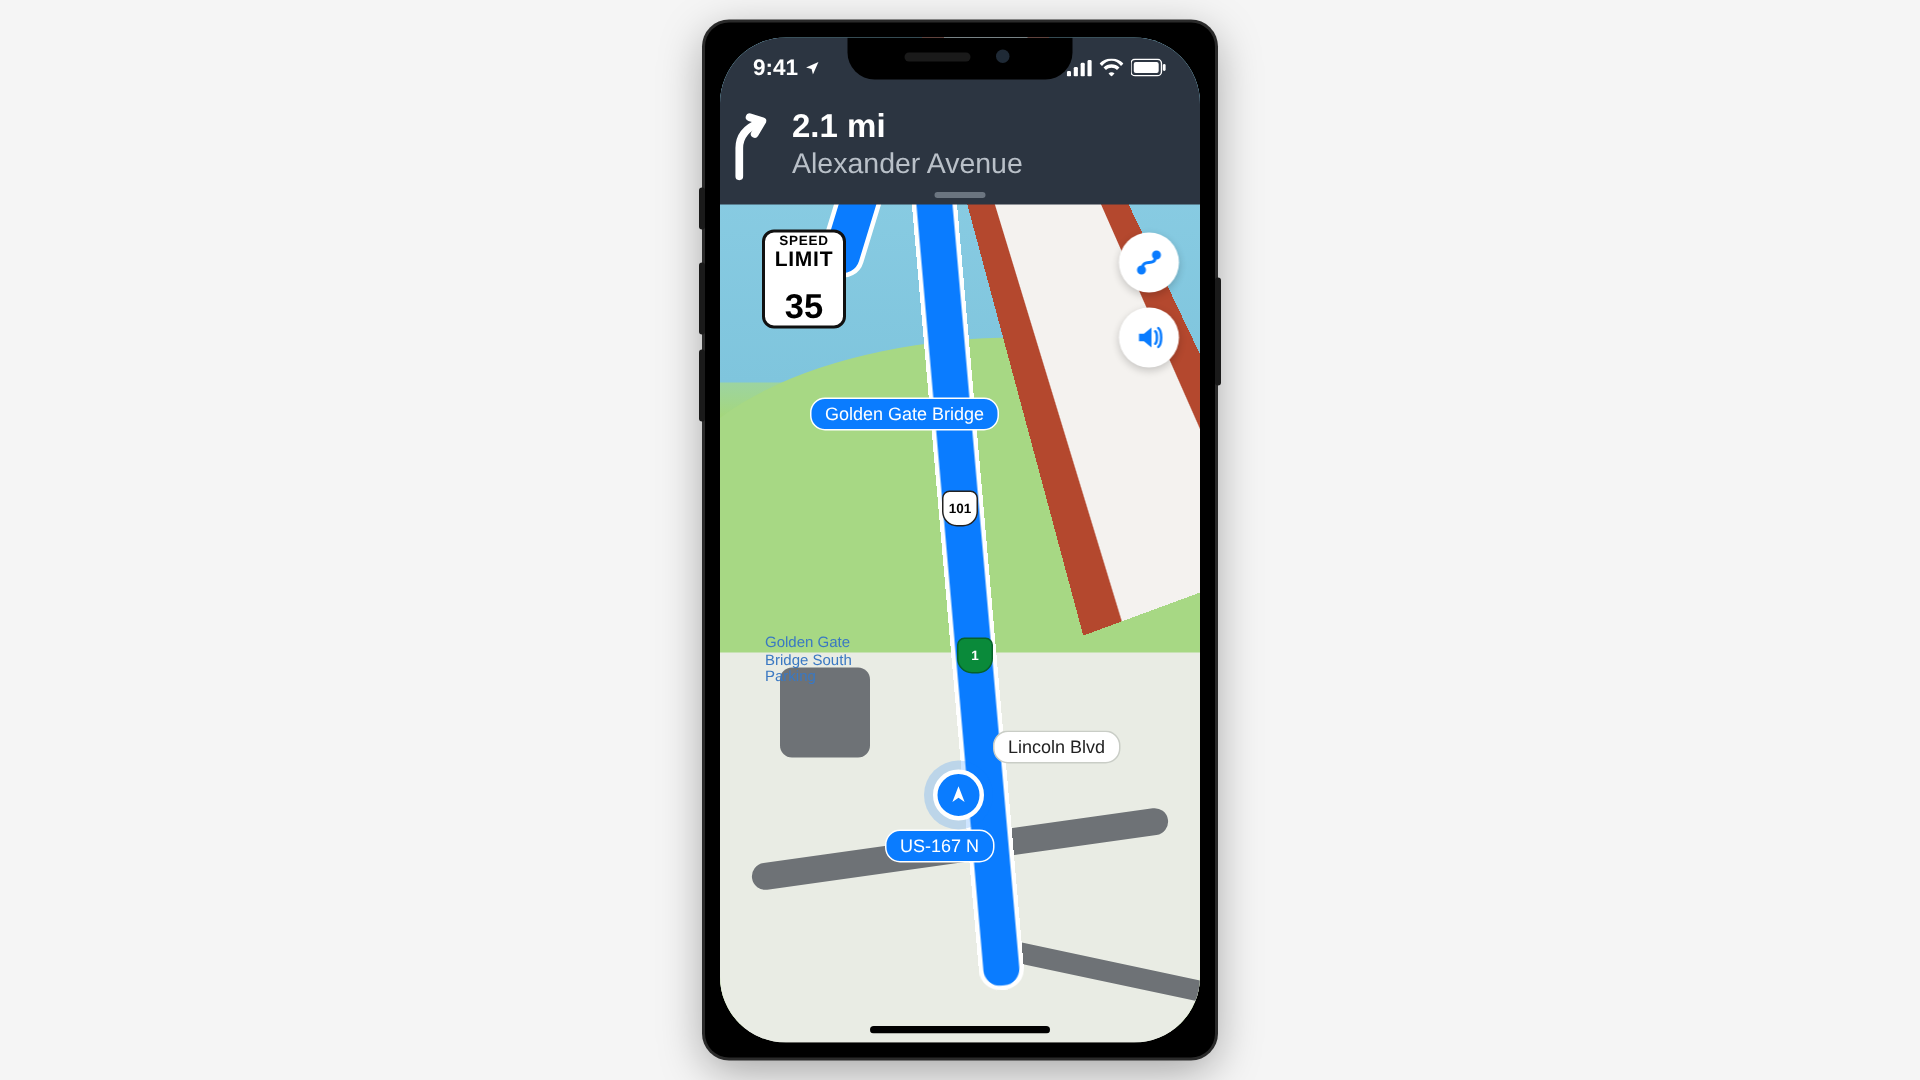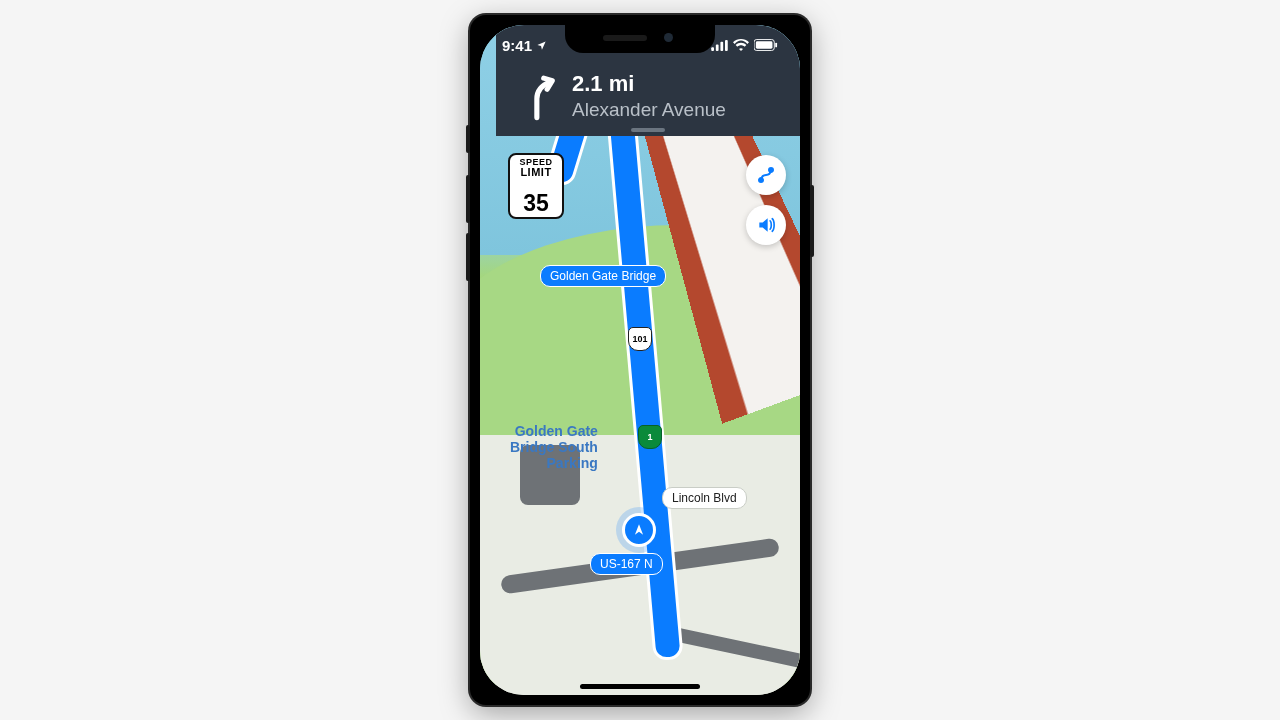--- a/index.html
+++ b/index.html
@@ -10,44 +10,44 @@
   .side-btn.b2{left:-4px;top:160px;width:4px;height:48px}
   .side-btn.b3{left:-4px;top:218px;width:4px;height:48px}
   .side-btn.b4{right:-4px;top:170px;width:4px;height:72px}
   .screen{position:absolute;inset:10px;border-radius:44px;overflow:hidden;background:#000}
   .notch{position:absolute;top:0;left:50%;transform:translateX(-50%);width:150px;height:28px;background:#000;border-bottom-left-radius:18px;border-bottom-right-radius:18px;z-index:60}
   .notch::before{content:"";position:absolute;left:38px;top:10px;width:44px;height:6px;background:#1a1a1a;border-radius:3px}
   .notch::after{content:"";position:absolute;right:42px;top:8px;width:9px;height:9px;background:#1f2a36;border-radius:50%}
   .statusbar{position:absolute;top:0;left:0;right:0;height:40px;color:#fff;z-index:55;display:flex;justify-content:space-between;align-items:center;padding:0 22px;font-size:15px;font-weight:600}
   .status-left{display:flex;align-items:center;gap:4px}
   .status-right{display:flex;align-items:center;gap:5px}
-  .nav-banner{position:absolute;top:0;left:16px;right:0;background:#2c3541;color:#fff;padding:46px 16px 14px 28px;z-index:50;display:flex;align-items:flex-start;gap:12px}
+  .nav-banner{position:absolute;top:0;left:0;right:0;background:#2c3541;color:#fff;padding:46px 16px 14px 0;z-index:50;display:flex;align-items:flex-start;gap:12px}
   .turn-arrow{width:36px;height:48px;flex:0 0 auto;margin-top:2px}
   .nav-text{display:flex;flex-direction:column;line-height:1.2}
   .nav-dist{font-size:22px;font-weight:600}
   .nav-street{font-size:19px;color:#b9c0c8;margin-top:2px}
   .grabber{position:absolute;left:50%;bottom:4px;transform:translateX(-50%);width:34px;height:4px;background:#6b7580;border-radius:2px}
   .map{position:absolute;inset:0;background:linear-gradient(180deg,#94d2e6 0%,#8ecfe4 28%,#a5d77a 38%,#97cf6c 60%,#dfe5d7 80%)}
   .water{position:absolute;top:0;left:0;right:0;height:230px;background:linear-gradient(180deg,#8fd0e6,#7fc5dd)}
   .land{position:absolute;top:200px;left:-40px;right:-40px;height:460px;background:#a7d884;border-top-left-radius:60% 120px;border-top-right-radius:40% 90px}
   .city{position:absolute;bottom:0;left:0;right:0;height:260px;background:#e9ece4}
   .road-gray{position:absolute;background:#6e7276}
   .bridge{position:absolute;top:-30px;left:128px;width:70px;height:300px;background:linear-gradient(90deg,#b4482e 0 14%,#f4f2ef 14% 86%,#b4482e 86% 100%);transform:perspective(420px) rotateX(48deg) rotateZ(-14deg);transform-origin:top center;border-left:3px solid #b4482e;border-right:3px solid #b4482e}
   .route{position:absolute;top:90px;left:150px;width:24px;height:540px;border-radius:14px;background:#0a7cff;border:3px solid #fff;transform:rotate(-5deg)}
   .route::before{content:"";position:absolute;top:-120px;left:-38px;width:24px;height:180px;background:#0a7cff;border:3px solid #fff;border-radius:14px;transform:rotate(22deg)}
   .speed-sign{position:absolute;top:128px;left:28px;width:52px;height:62px;background:#fff;border:2px solid #111;border-radius:8px;z-index:40;display:flex;flex-direction:column;align-items:center;justify-content:center;line-height:1;font-weight:700}
   .speed-sign .sl1{font-size:9px;letter-spacing:.5px}
-  .speed-sign .sl2{font-size:11px;letter-spacing:.5px}
+  .speed-sign .sl2{font-size:14px;letter-spacing:.5px}
   .speed-sign .sl3{font-size:23px;margin-top:14px}
   .fab{position:absolute;right:14px;width:40px;height:40px;border-radius:50%;background:#fff;box-shadow:0 2px 6px rgba(0,0,0,.2);z-index:40;display:flex;align-items:center;justify-content:center;color:#0a7cff}
   .fab.route-btn{top:130px}
   .fab.audio-btn{top:180px}
   .map-pill{position:absolute;background:#0a7cff;color:#fff;font-size:12px;font-weight:400;padding:3px 9px;border-radius:10px;border:1.5px solid #fff;z-index:35;white-space:nowrap}
   .map-pill.white{background:#fff;color:#222;border:1px solid #c9cdc6}
-  .map-text{position:absolute;color:#3a78c2;font-size:14px;font-weight:700;line-height:1.15;z-index:30;text-align:right}
+  .map-text{position:absolute;color:#3a78c2;font-size:10px;font-weight:400;line-height:1.15;z-index:30;text-align:left}
   .shield{position:absolute;width:22px;height:22px;background:#fff;border:1.5px solid #222;border-radius:5px 5px 10px 10px;z-index:34;display:flex;align-items:center;justify-content:center;font-size:9px;font-weight:700}
   .shield.green{background:#0a8a3a;color:#fff;border-color:#06612a}
   .loc-puck{position:absolute;width:28px;height:28px;border-radius:50%;background:#0a7cff;border:3px solid #fff;z-index:36;display:flex;align-items:center;justify-content:center;box-shadow:0 0 0 6px rgba(10,124,255,.2)}
   .bottom-card{position:absolute;left:0;right:0;bottom:0;height:86px;background:rgba(250,250,250,.96);z-index:50;display:flex;align-items:center;padding:0 18px;gap:22px;border-top:1px solid #e3e3e3}
   .metric{display:flex;flex-direction:column;line-height:1.1}
   .metric .v{font-size:19px;font-weight:500;color:#111}
   .metric .l{font-size:13px;color:#8a8a8e}
   .expand{margin-left:auto;width:30px;height:30px;border-radius:50%;background:#ececef;display:flex;align-items:center;justify-content:center;color:#555}
   .home-ind{position:absolute;bottom:6px;left:50%;transform:translateX(-50%);width:120px;height:5px;background:#000;border-radius:3px;z-index:70}
   svg{display:block}

